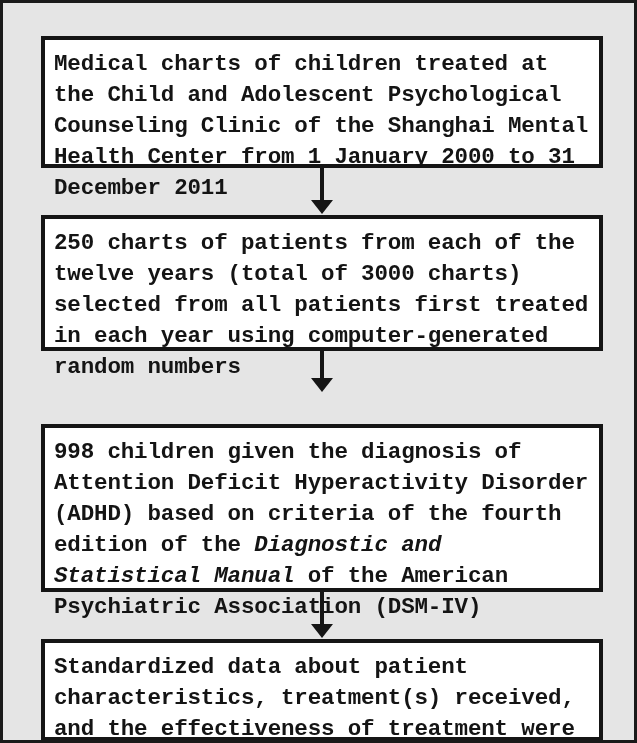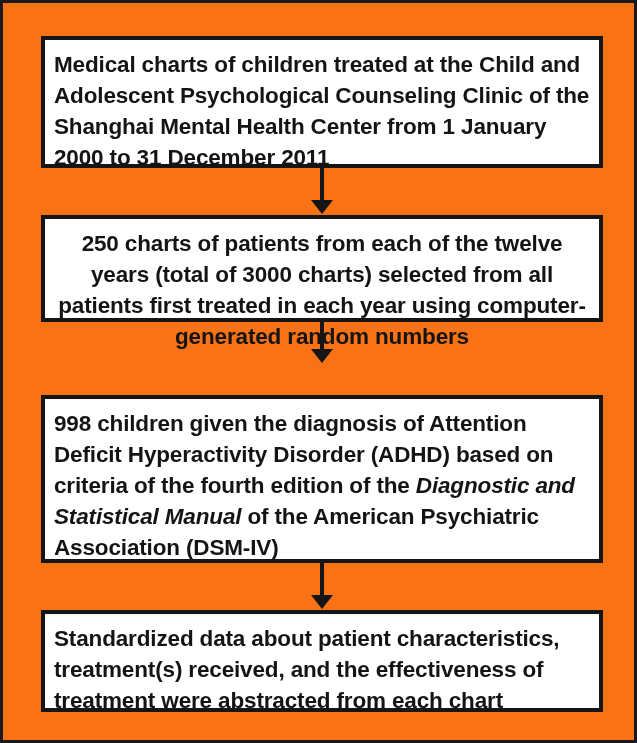--- a/index.html
+++ b/index.html
@@ -6,23 +6,23 @@
   html, body {
     margin: 0;
     padding: 0;
     background: #ffffff;
   }
   #flow-root {
     position: relative;
     width: 637px;
     height: 743px;
     box-sizing: border-box;
-    background: #f97316;
+    background: #e5e5e5;
     border: 3px solid #1a1a1a;
-    font-family: Liberation Sans, sans-serif;
+    font-family: Liberation Mono, monospace;
     overflow: hidden;
   }
   .flow-stack {
     position: absolute;
     left: 38px;
     top: 33px;
     width: 562px;
   }
   .flow-box {
     background: #ffffff;
@@ -51,21 +51,21 @@
     position: relative;
   }
   .flow-arrow svg {
     position: absolute;
     left: 50%;
     top: 0;
     transform: translateX(-50%);
     display: block;
   }
   .box-1 { height: 132px; }
-  .box-2 { height: 107px; text-align: center; }
+  .box-2 { height: 136px; }
   .box-3 { height: 168px; margin-top: 31px; }
   .box-4 { height: 102px; }
   .arrow-1 { height: 47px; }
   .arrow-2 { height: 42px; }
   .arrow-3 { height: 47px; }
 </style>
 </head>
 <body>
 
 <div id="flow-root">

